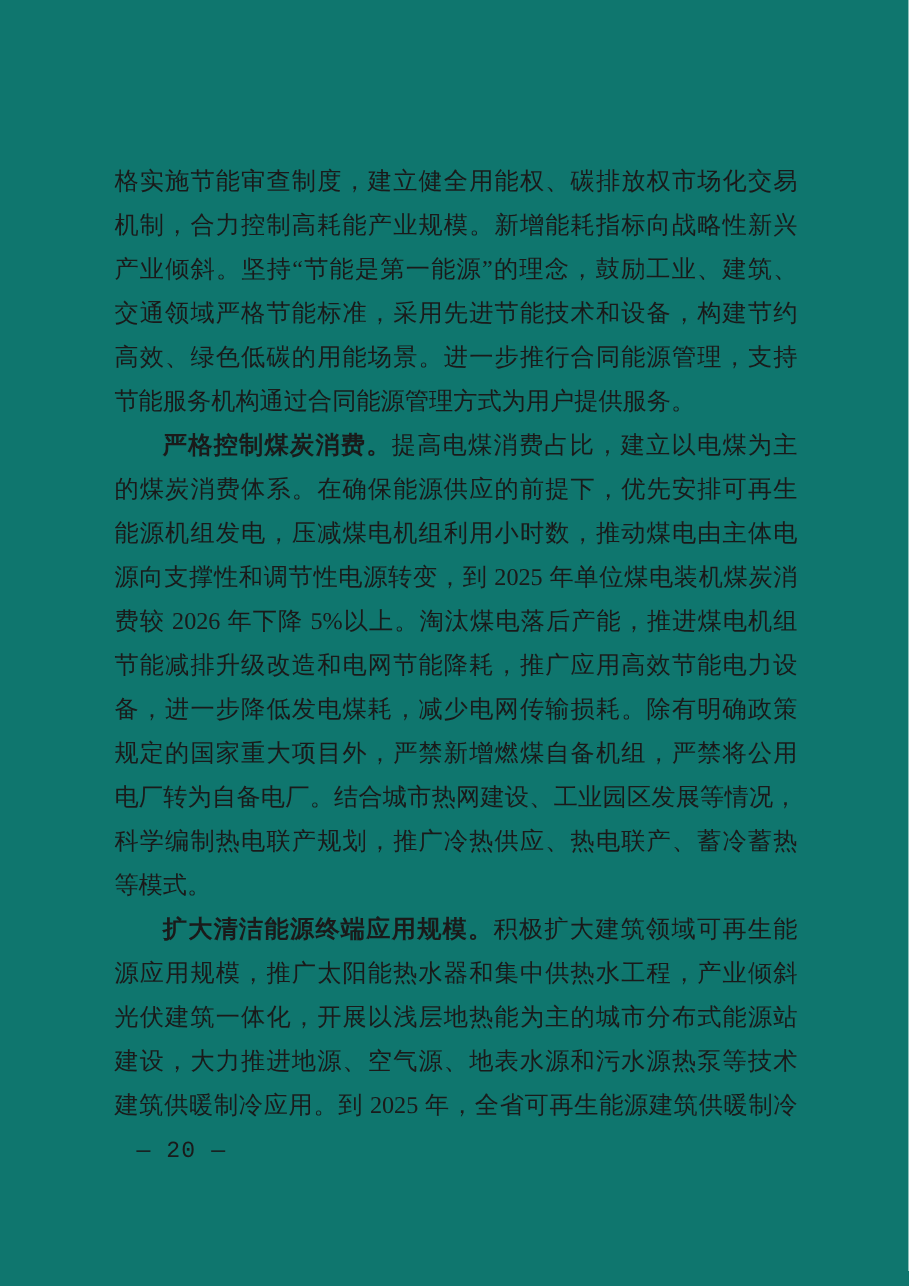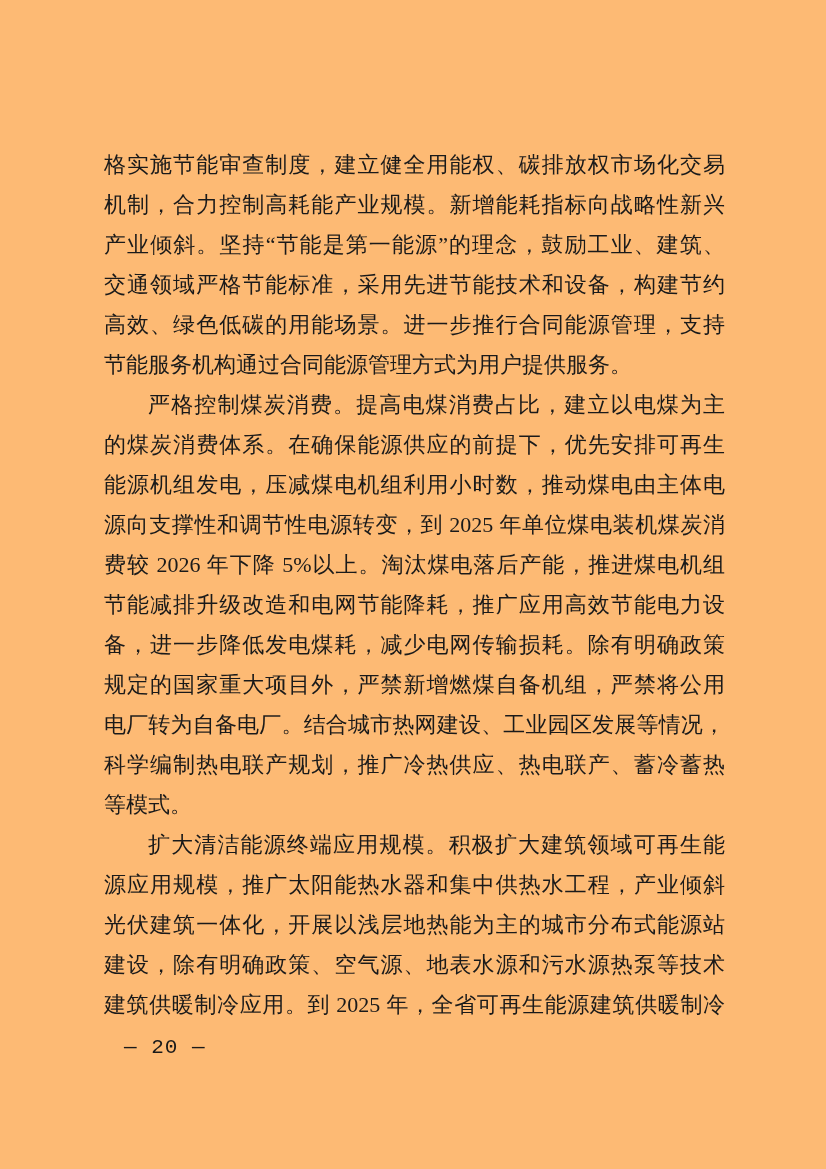--- a/index.html
+++ b/index.html
@@ -4,21 +4,21 @@
 <style>
   html, body {
     margin: 0;
     padding: 0;
     background: #ffffff;
   }
   .page {
     position: relative;
     width: 826px;
     height: 1169px;
-    background: #fdba74;
+    background: #0f766e;
     overflow: hidden;
     font-family: "Liberation Serif", "DejaVu Serif", serif;
   }
   .doc-body {
     position: absolute;
     left: 104px;
     top: 145px;
     width: 621px;
   }
   .para {
@@ -37,21 +37,21 @@
   }
   .line.short {
     text-align: right;
     text-align-last: left;
     -moz-text-align-last: left;
   }
   .line.first-indent {
     padding-left: 44px;
   }
   .lead {
-    font-weight: 400;
+    font-weight: 700;
     font-family: "Liberation Sans", "DejaVu Sans", sans-serif;
   }
   .footer {
     position: absolute;
     left: 124px;
     top: 1033px;
     height: 30px;
     line-height: 30px;
     font-size: 21px;
     color: #1a1a1a;
@@ -82,20 +82,20 @@
         <div class="line">备，进一步降低发电煤耗，减少电网传输损耗。除有明确政策</div>
         <div class="line">规定的国家重大项目外，严禁新增燃煤自备机组，严禁将公用</div>
         <div class="line">电厂转为自备电厂。结合城市热网建设、工业园区发展等情况，</div>
         <div class="line">科学编制热电联产规划，推广冷热供应、热电联产、蓄冷蓄热</div>
         <div class="line short">等模式。</div>
       </div>
       <div class="para">
         <div class="line first-indent"><span class="lead">扩大清洁能源终端应用规模。</span>积极扩大建筑领域可再生能</div>
         <div class="line">源应用规模，推广太阳能热水器和集中供热水工程，产业倾斜</div>
         <div class="line">光伏建筑一体化，开展以浅层地热能为主的城市分布式能源站</div>
-        <div class="line">建设，除有明确政策、空气源、地表水源和污水源热泵等技术</div>
+        <div class="line">建设，大力推进地源、空气源、地表水源和污水源热泵等技术</div>
         <div class="line">建筑供暖制冷应用。到 2025 年，全省可再生能源建筑供暖制冷</div>
       </div>
     </div>
   <div class="footer">
     <span>— 20 —</span>
   </div>
 </div>
 
 </body></html>

